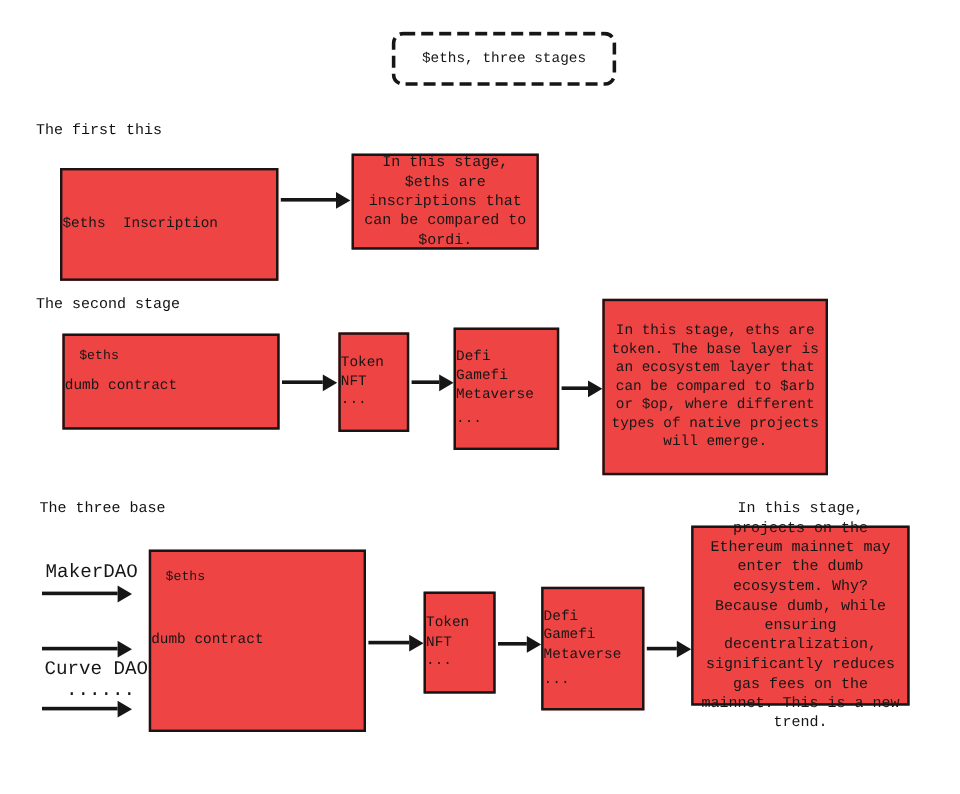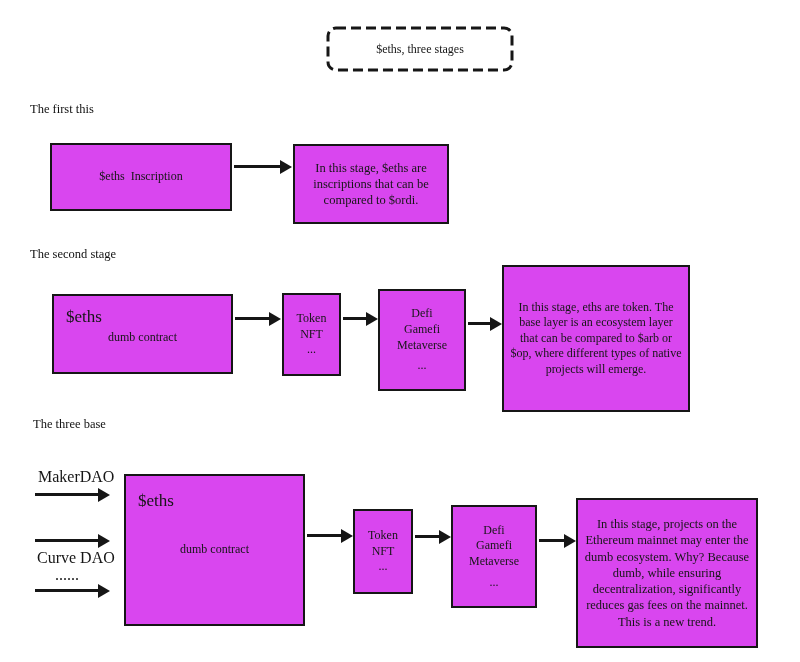--- a/index.html
+++ b/index.html
@@ -2,48 +2,47 @@
 <html><head>
 <meta charset="utf-8">
 <style>
   * { margin: 0; padding: 0; box-sizing: border-box; }
   html, body { background: #ffffff; }
   .canvas {
     position: relative;
     width: 800px;
     height: 662px;
     background: #ffffff;
-    font-family: Liberation Serif, serif;
+    font-family: Liberation Mono, monospace;
     color: #161616;
     overflow: hidden;
   }
   .heading {
     position: absolute;
     font-size: 12.5px;
     color: #111111;
     white-space: pre;
   }
   .box {
     position: absolute;
     border: 2.5px solid #161616;
-    background: #d946ef;
+    background: #ef4444;
     display: flex;
     flex-direction: column;
-    align-items: center;
+    align-items: flex-start;
     justify-content: center;
     text-align: center;
     font-size: 12px;
     line-height: 1.3;
-    margin-top: 16px;
   }
   .box .corner-tag {
     position: absolute;
     top: 10px;
     left: 12px;
-    font-size: 17px;
+    font-size: 11px;
     text-align: left;
   }
   .note {
     font-size: 12.5px;
     line-height: 1.3;
     padding: 4px 5px;
   }
   .titlebox {
     position: absolute;
     display: flex;
@@ -84,21 +83,21 @@
 
   <div class="titlebox" style="left:326px; top:26px; width:188px; height:46px;">
     <svg width="188" height="46">
       <rect x="2" y="2" width="184" height="42" rx="8" ry="8" fill="none" stroke="#161616" stroke-width="3" stroke-dasharray="10 5"></rect>
     </svg>
     <span>$eths, three stages</span>
   </div>
 
   <div class="heading" style="left:30px; top:102px;">The first this</div>
 
-  <div class="box" style="left:50px; top:127px; width:182px; height:68px;">
+  <div class="box" style="left:50px; top:140px; width:182px; height:94px;">
     <span class="pre">$eths  Inscription</span>
   </div>
 
   <div class="arrow" style="left:234px; top:165px; width:46px;"></div>
 
   <div class="box note" style="left:293px; top:128px; width:156px; height:80px;">
     <span>In this stage, $eths are inscriptions that can be compared to $ordi.</span>
   </div>
 
   <div class="heading" style="left:30px; top:247px;">The second stage</div>
@@ -159,17 +158,17 @@
 
   <div class="box" style="left:451px; top:489px; width:86px; height:103px;">
     <span class="mline">Defi</span>
     <span class="mline">Gamefi</span>
     <span class="mline">Metaverse</span>
     <span class="mline" style="margin-top:5px;">...</span>
   </div>
 
   <div class="arrow" style="left:539px; top:539px; width:25px;"></div>
 
-  <div class="box note" style="left:576px; top:482px; width:182px; height:150px;">
+  <div class="box note" style="left:576px; top:438px; width:182px; height:150px;">
     <span>In this stage, projects on the Ethereum mainnet may enter the dumb ecosystem. Why? Because dumb, while ensuring decentralization, significantly reduces gas fees on the mainnet. This is a new trend.</span>
   </div>
 
 </div>
 
 </body></html>

